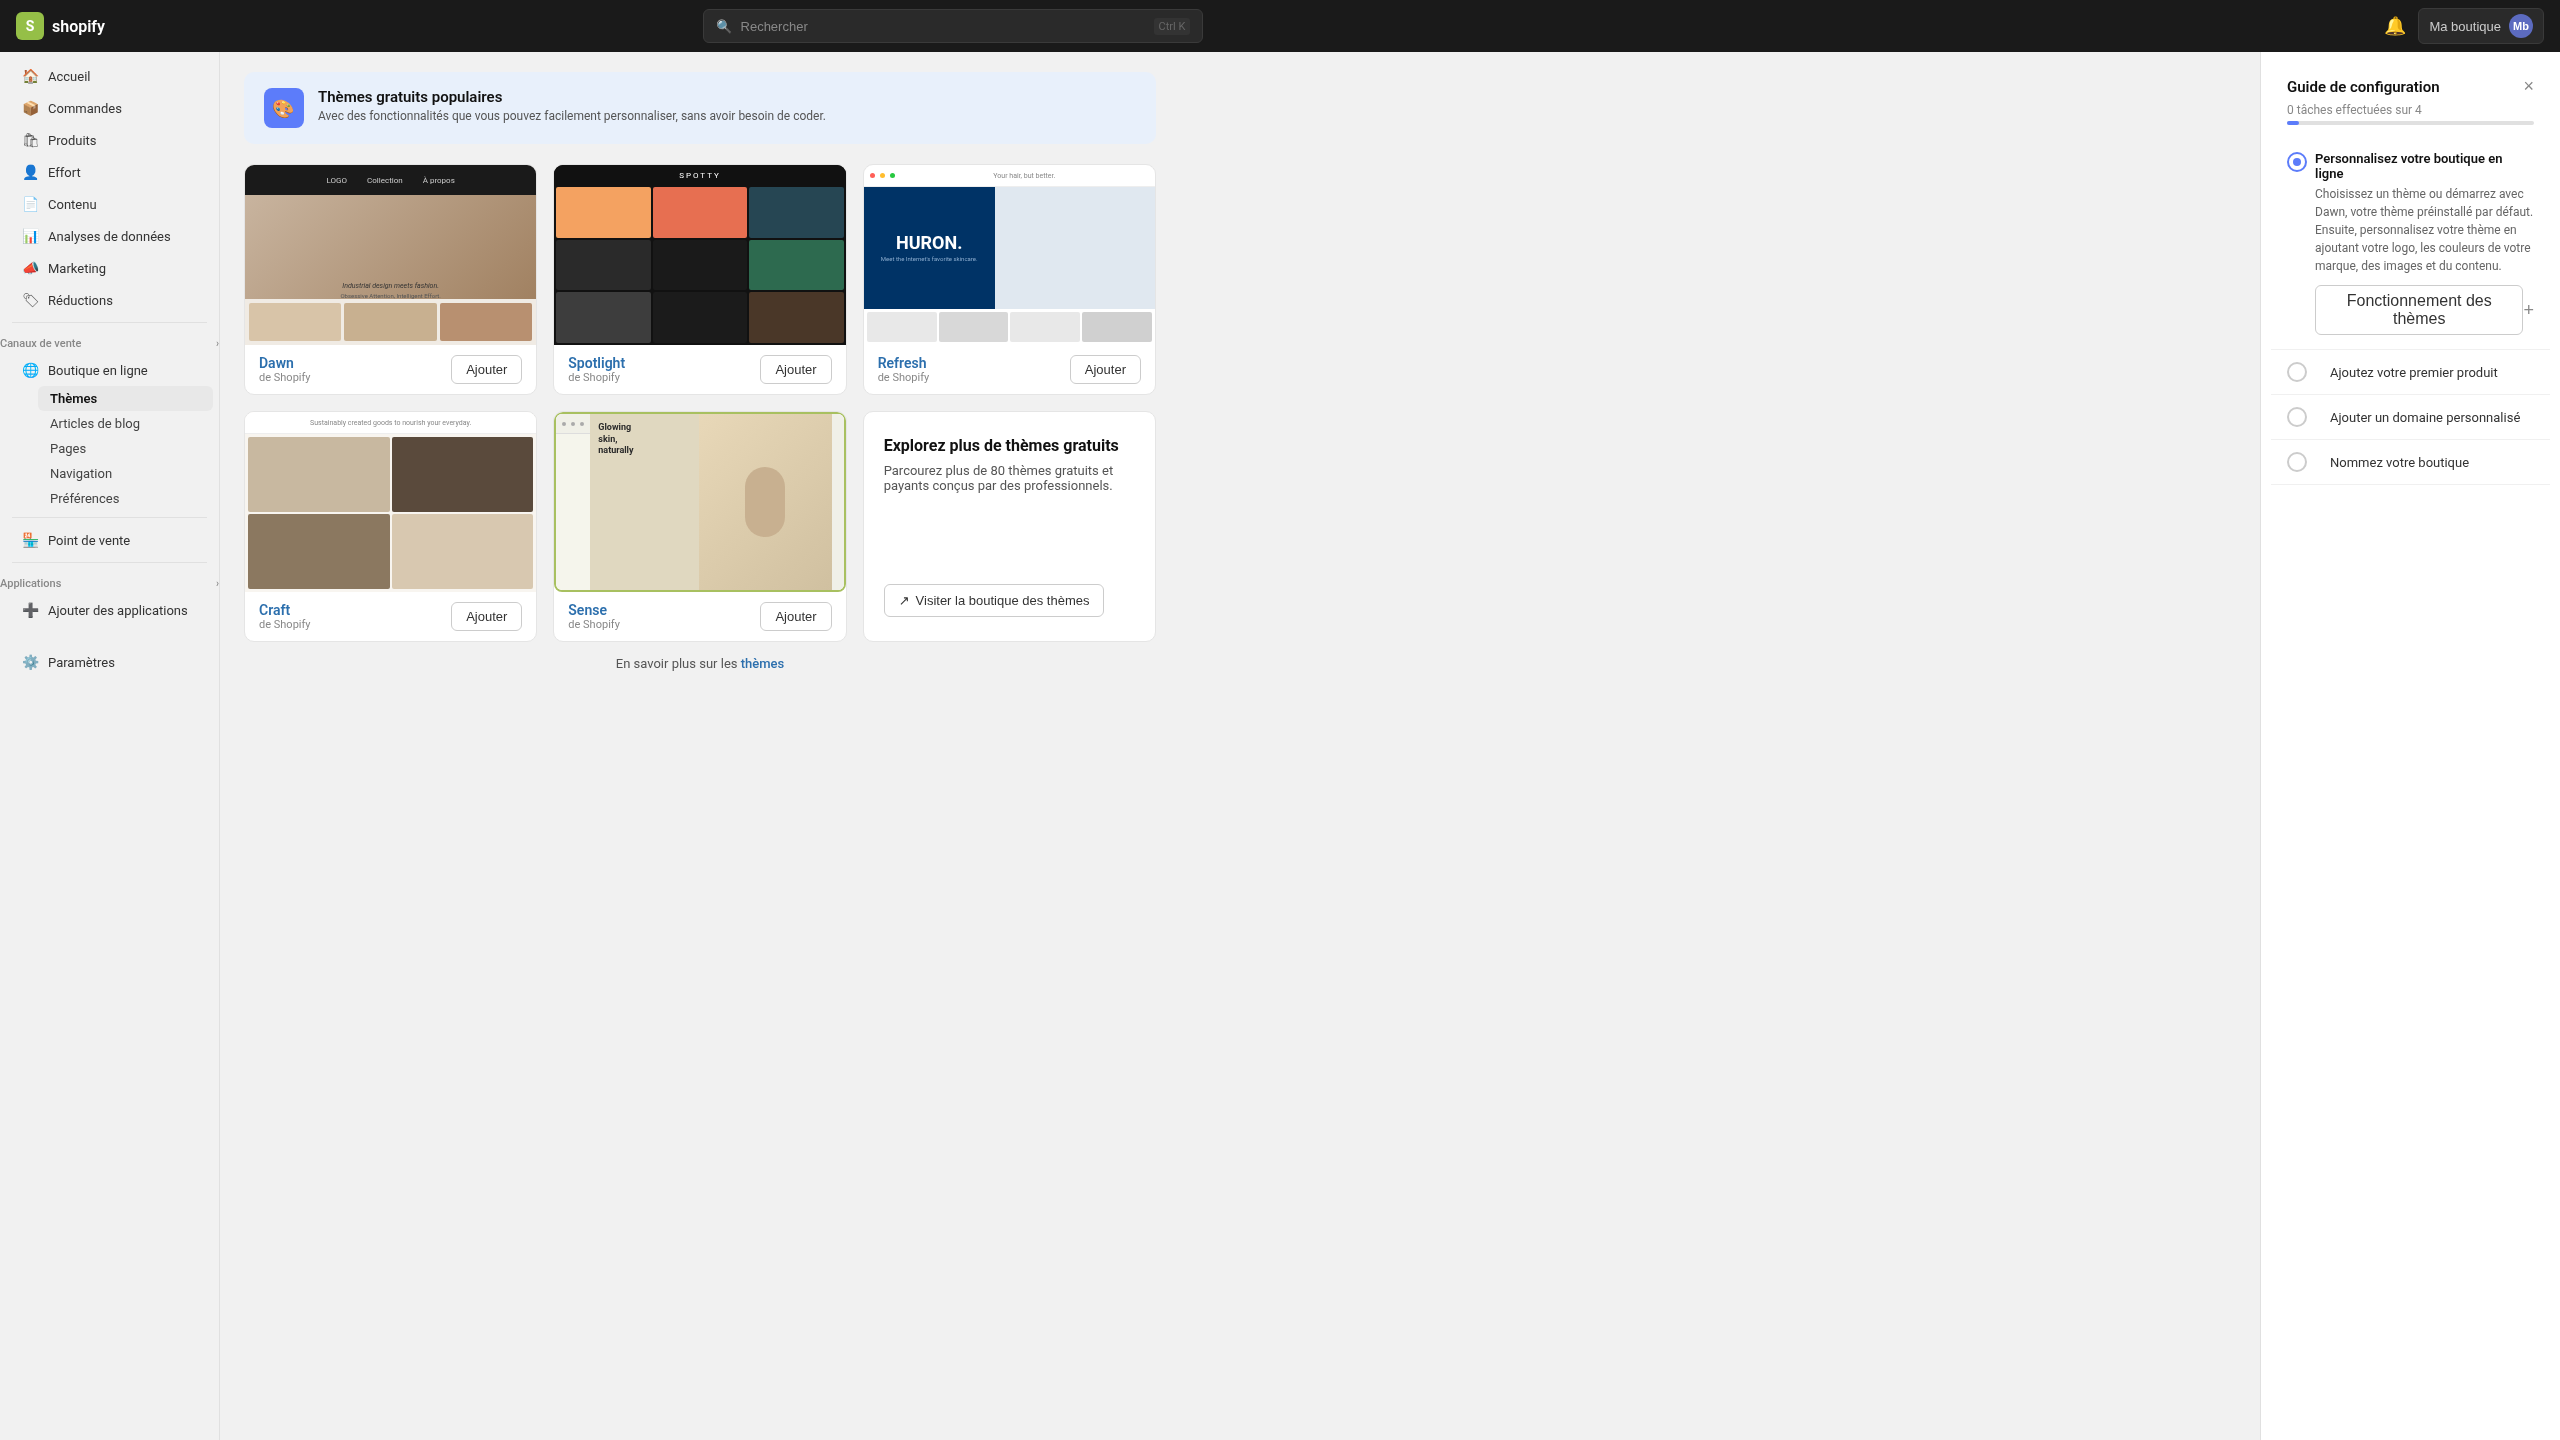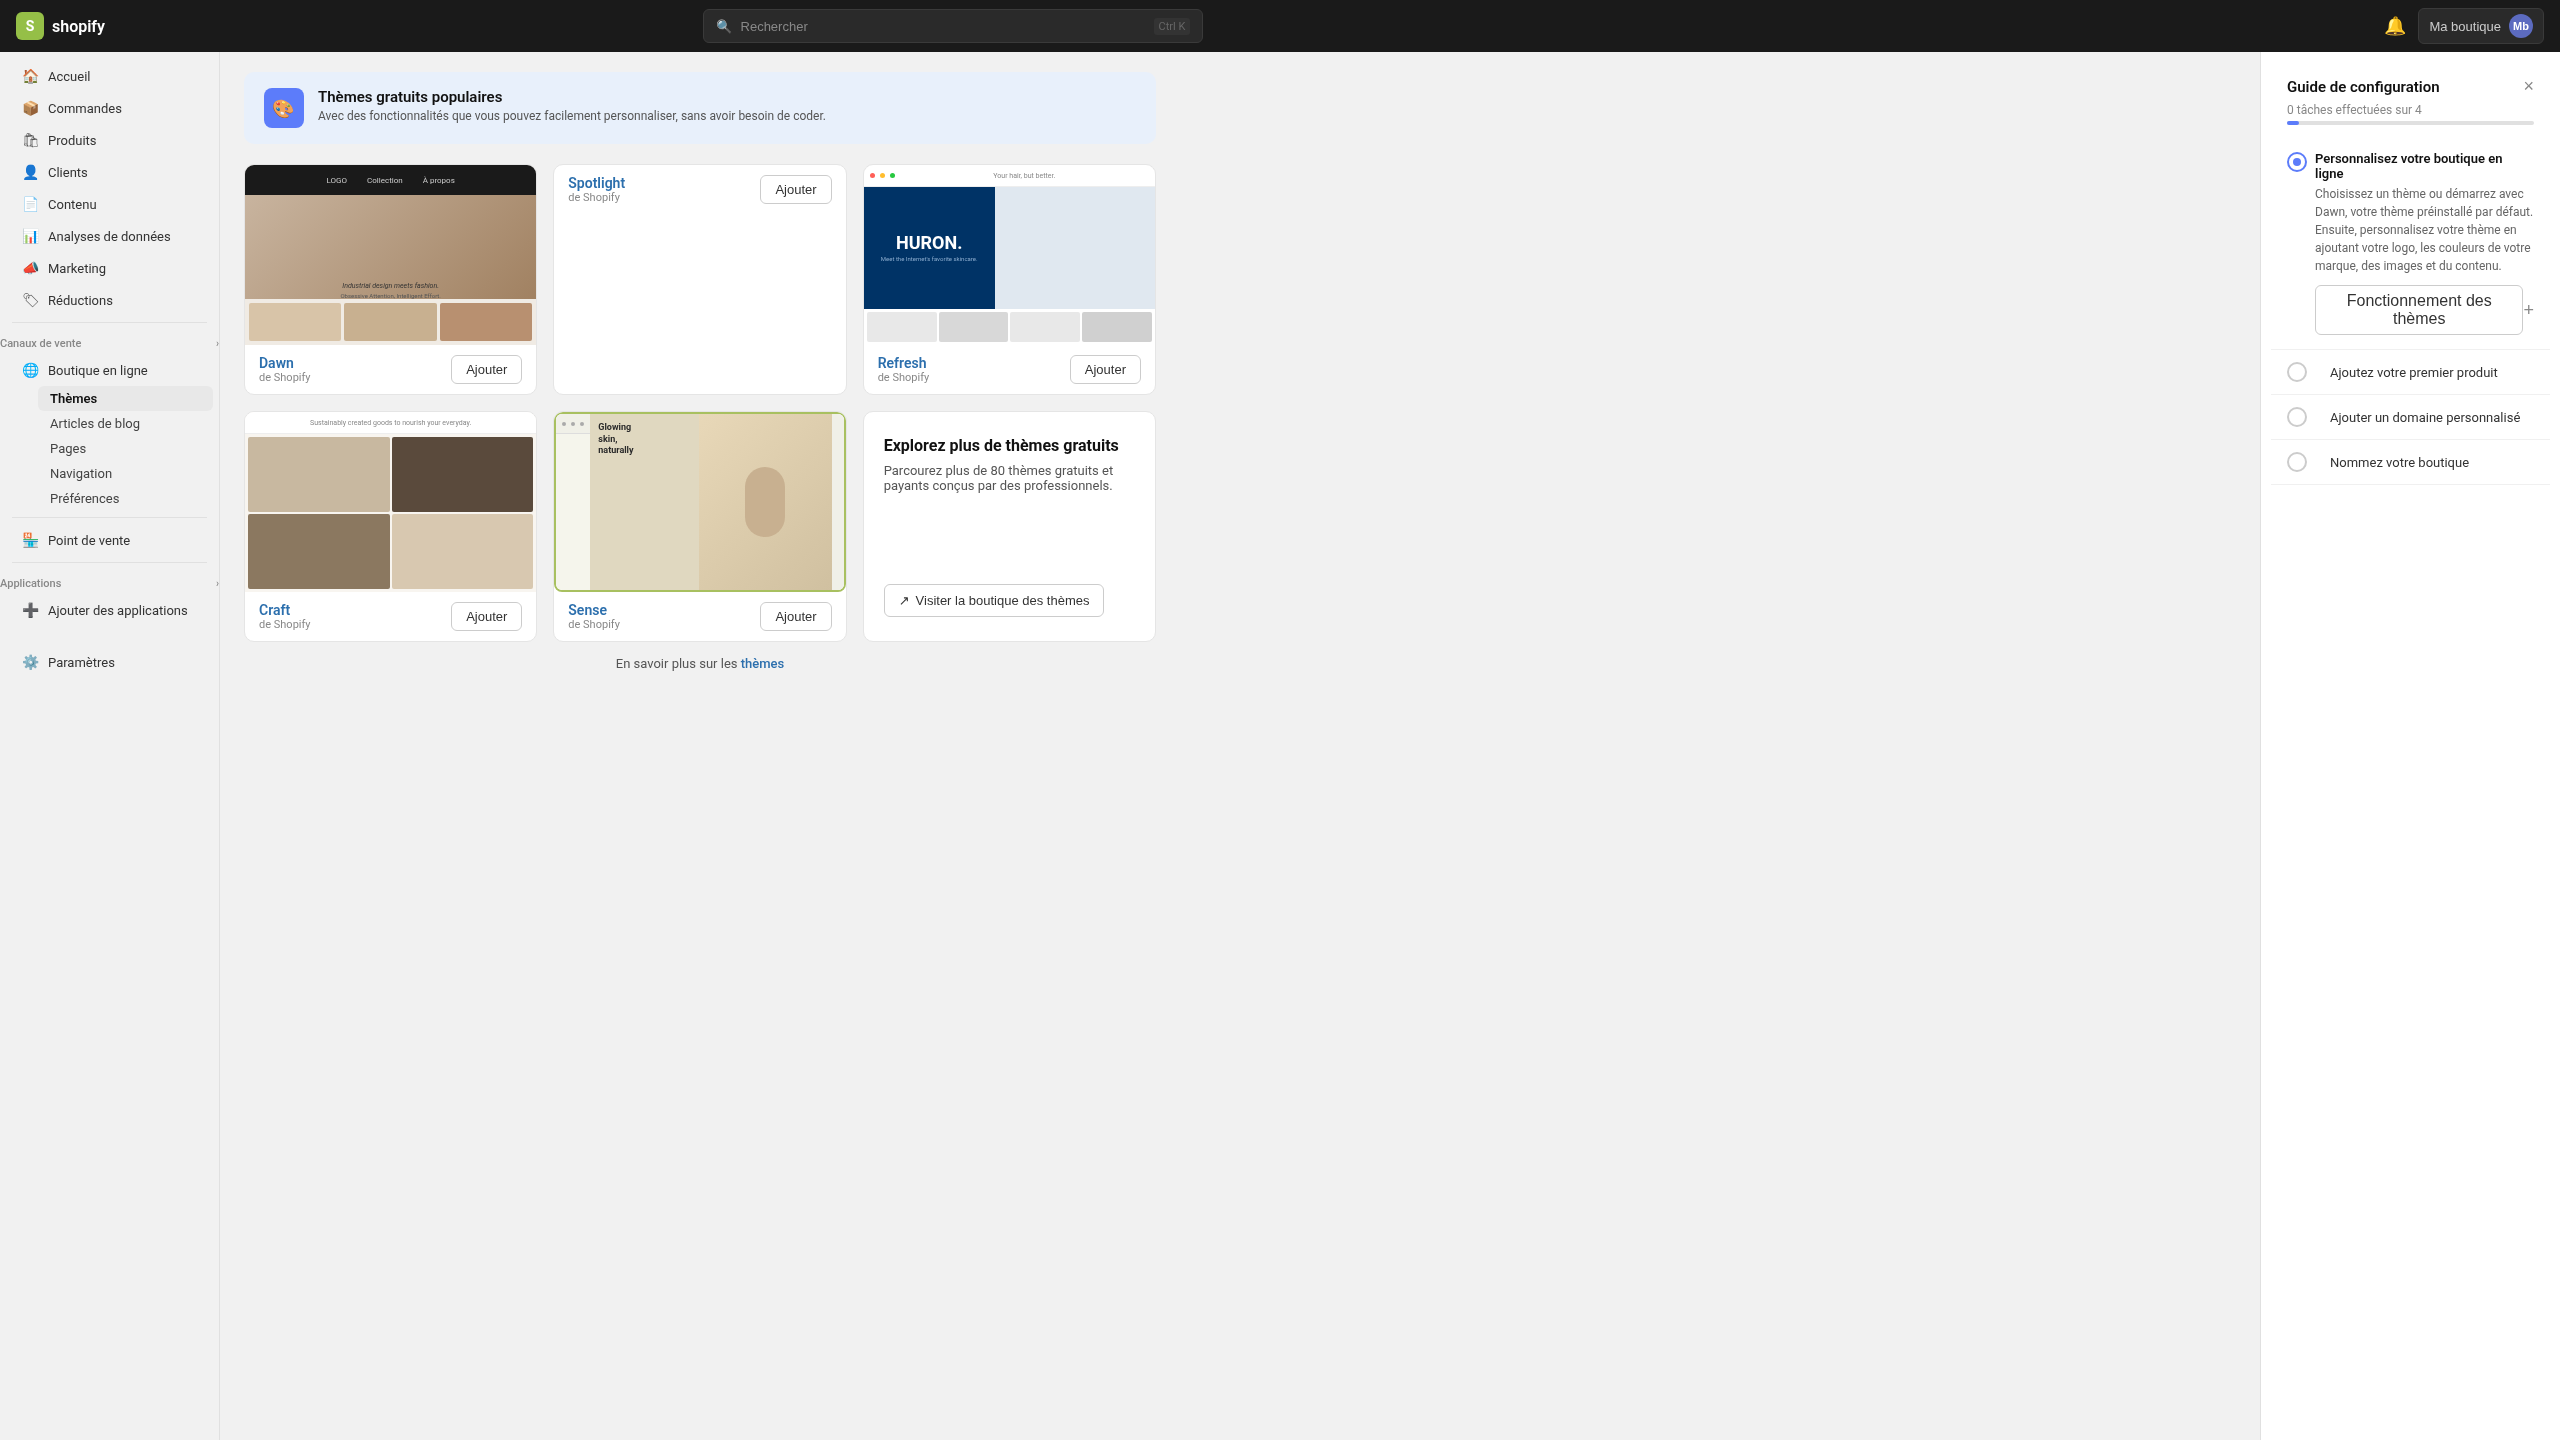--- a/index.html
+++ b/index.html
@@ -131,21 +131,21 @@
     <div class="sidebar-item">
       <span class="sidebar-icon">📦</span>
       <span>Commandes</span>
     </div>
     <div class="sidebar-item">
       <span class="sidebar-icon">🛍</span>
       <span>Produits</span>
     </div>
     <div class="sidebar-item">
       <span class="sidebar-icon">👤</span>
-      <span>Clients</span>
+      <span>Effort</span>
     </div>
     <div class="sidebar-item">
       <span class="sidebar-icon">📄</span>
       <span>Contenu</span>
     </div>
     <div class="sidebar-item">
       <span class="sidebar-icon">📊</span>
       <span>Analyses de données</span>
     </div>
     <div class="sidebar-item">
@@ -251,20 +251,36 @@
           <div class="theme-card-bottom">
             <div>
               <div class="theme-name">Dawn</div>
               <div class="theme-by">de Shopify</div>
             </div>
             <button class="btn-add">Ajouter</button>
           </div>
         </div>
 
         <div class="theme-card">
+          <div class="theme-preview">
+            <div style="height:100%; display:flex; flex-direction:column; background:#111;">
+              <div style="background:#111; height:20px; display:flex; align-items:center; justify-content:center; color:white; font-size:8px; letter-spacing:2px;">SPOTTY</div>
+              <div style="display:grid; grid-template-columns:1fr 1fr 1fr; grid-template-rows:1fr 1fr 1fr; gap:2px; padding:2px; flex:1;">
+                <div style="background:#f4a261; border-radius:2px;"></div>
+                <div style="background:#e76f51; border-radius:2px;"></div>
+                <div style="background:#264653; border-radius:2px;"></div>
+                <div style="background:#2a2a2a; border-radius:2px;"></div>
+                <div style="background:#1a1a1a; border-radius:2px;"></div>
+                <div style="background:#2d6a4f; border-radius:2px;"></div>
+                <div style="background:#3d3d3d; border-radius:2px;"></div>
+                <div style="background:#1b1b1b; border-radius:2px;"></div>
+                <div style="background:#4a3728; border-radius:2px;"></div>
+              </div>
+            </div>
+          </div>
           <div class="theme-card-bottom">
             <div>
               <div class="theme-name">Spotlight</div>
               <div class="theme-by">de Shopify</div>
             </div>
             <button class="btn-add">Ajouter</button>
           </div>
         </div>
 
         <div class="theme-card">

